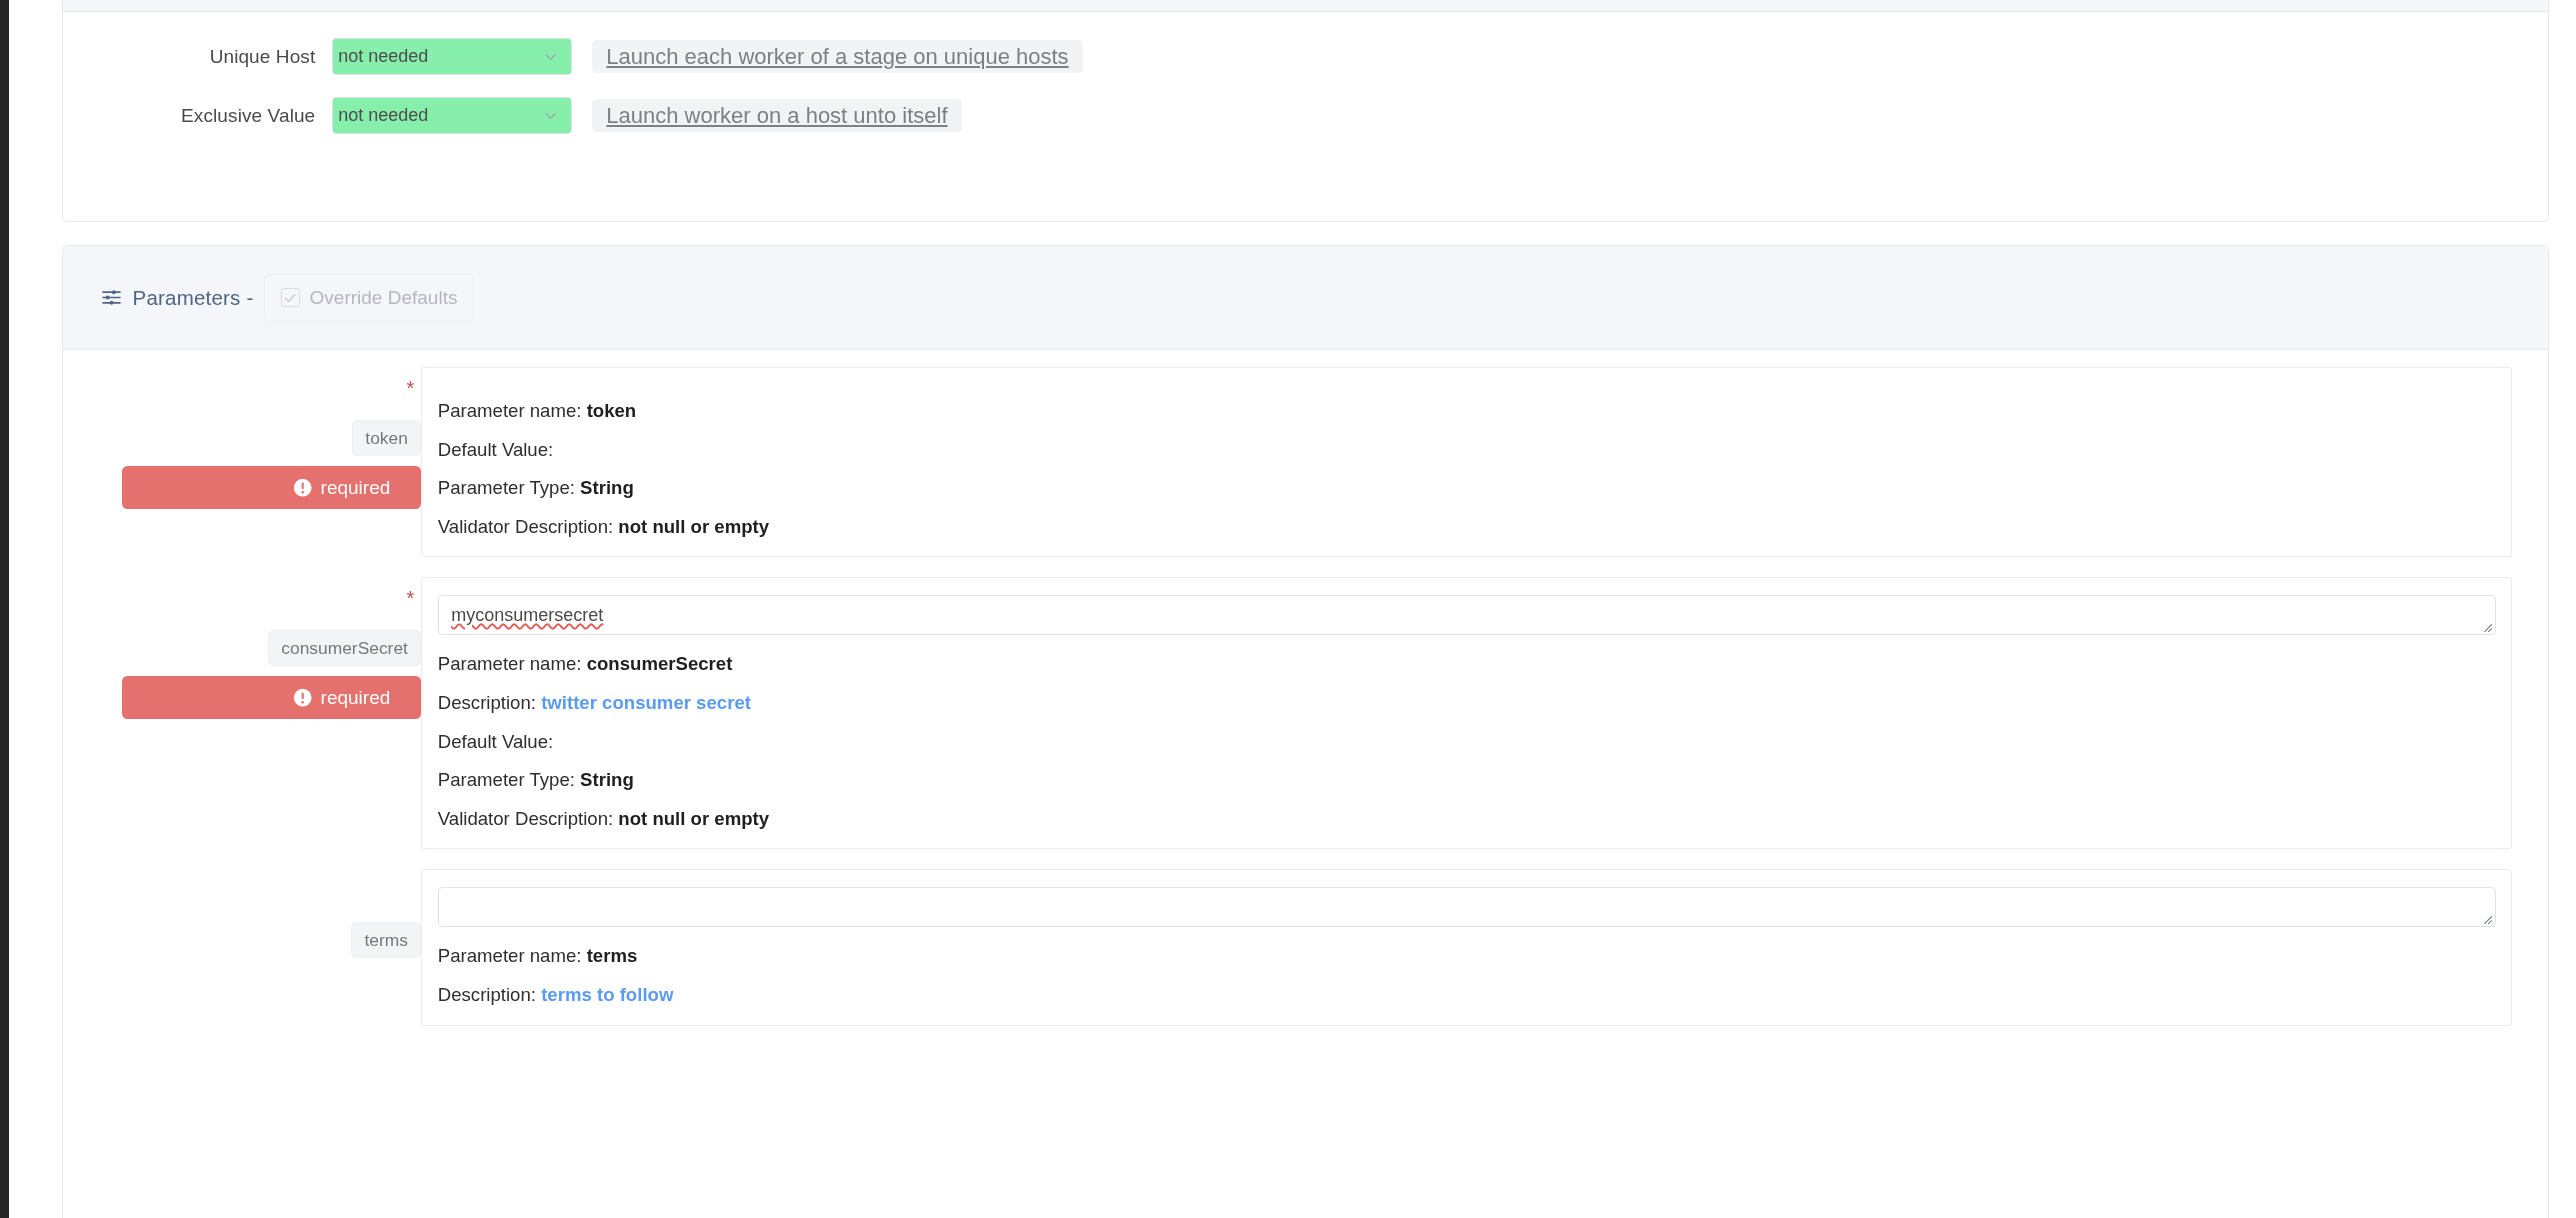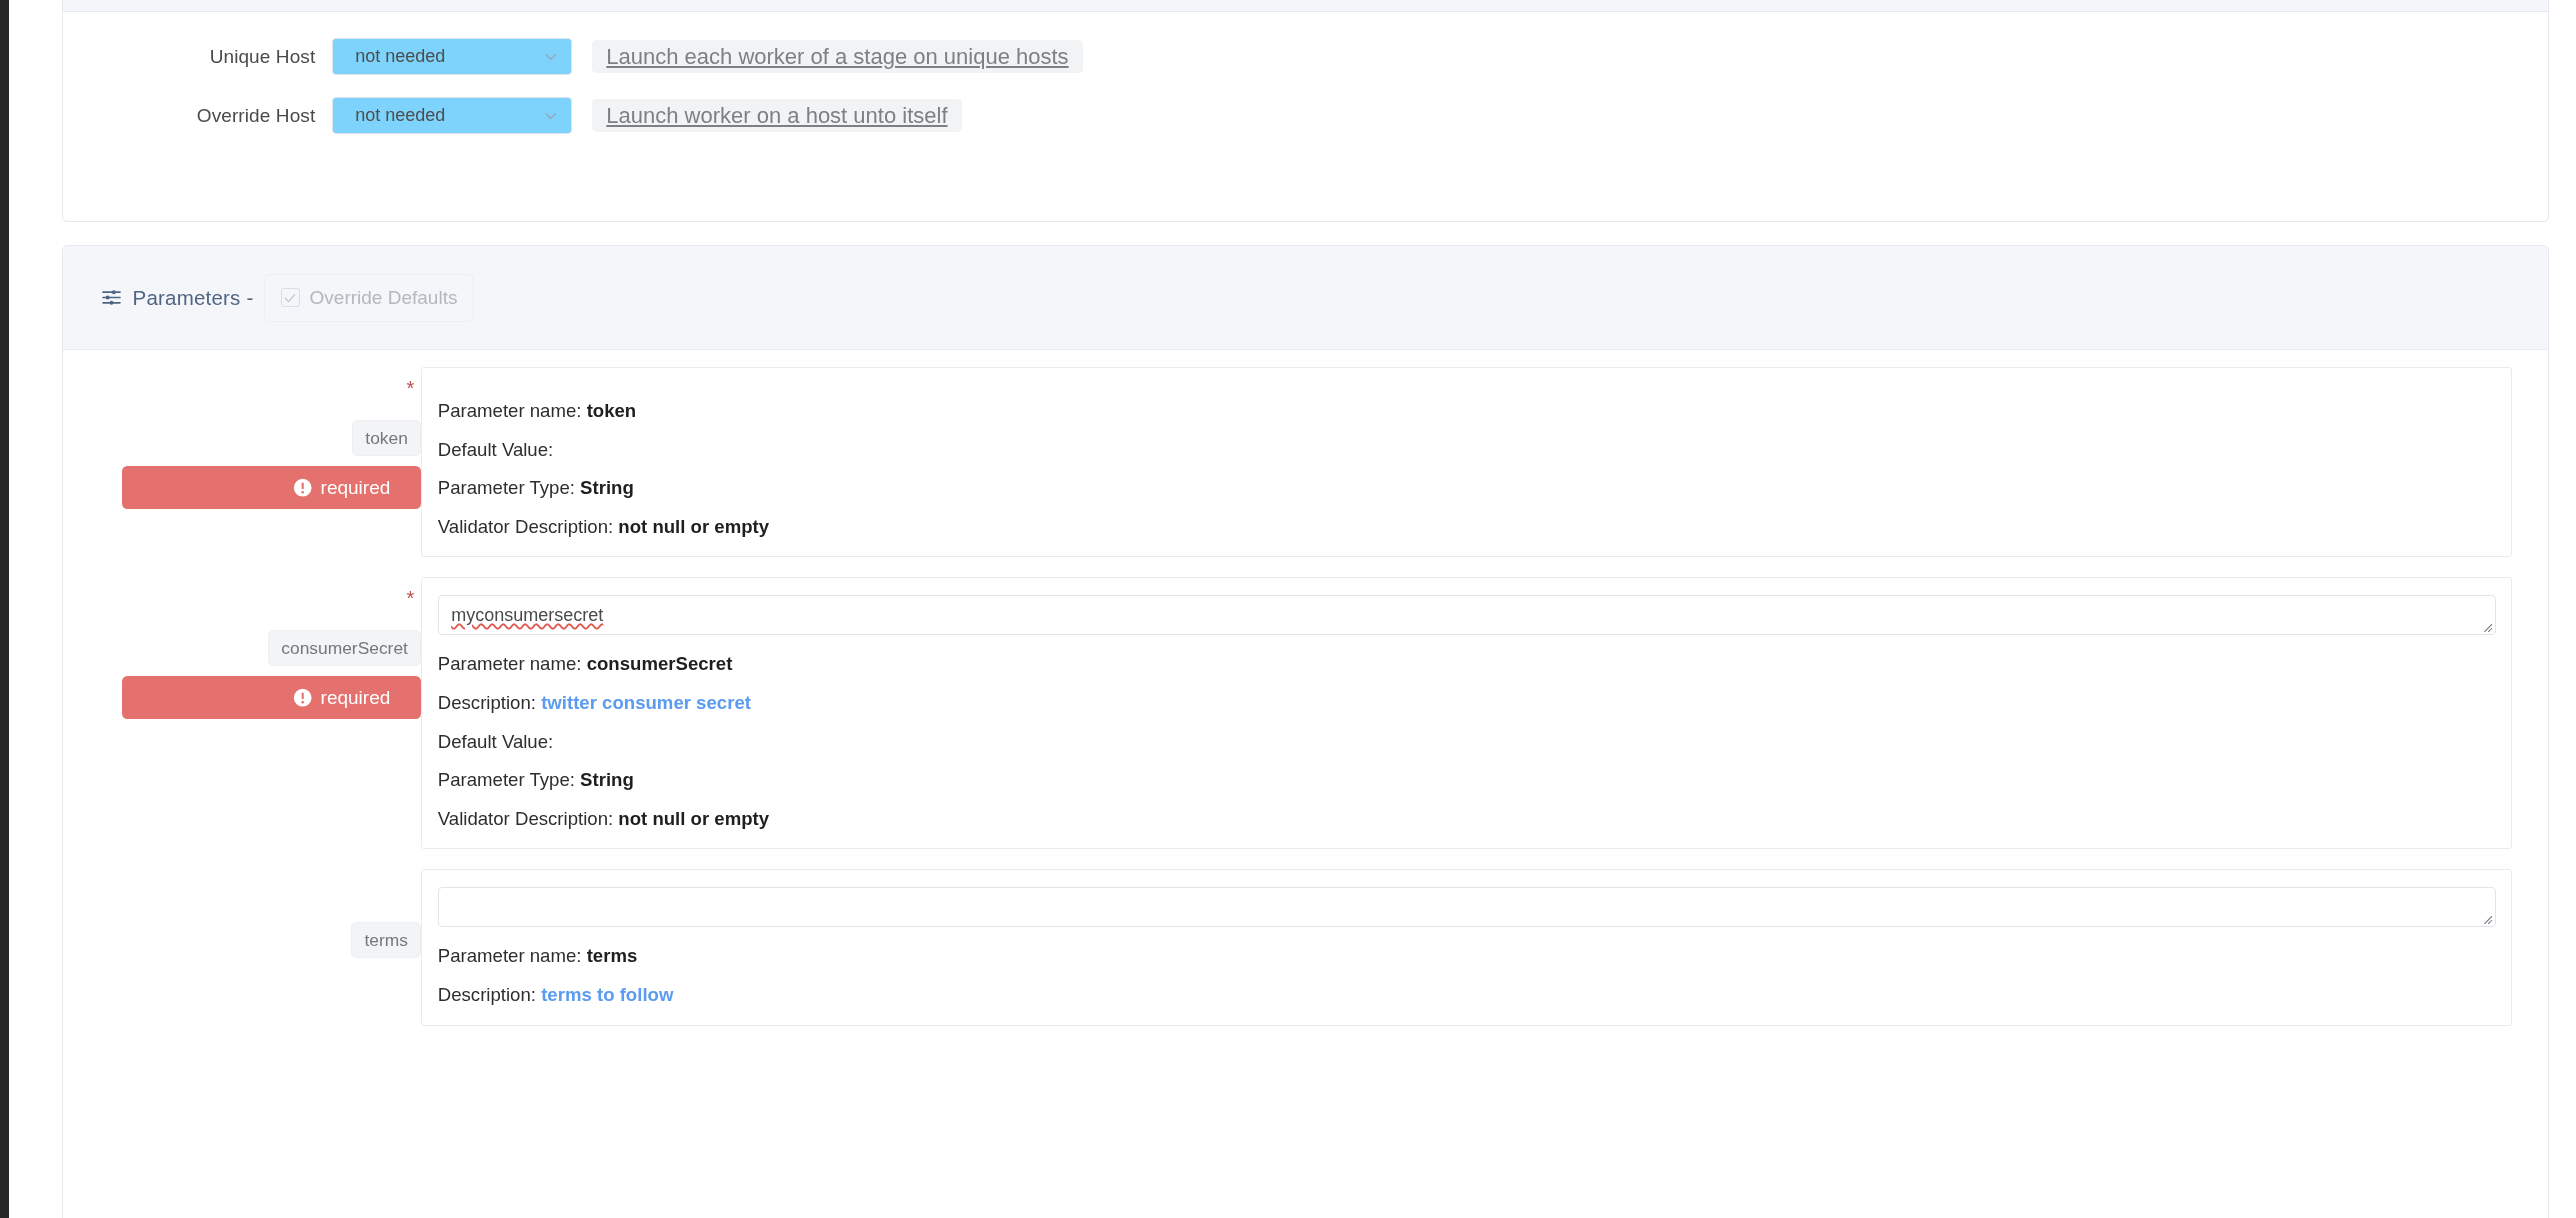--- a/index.html
+++ b/index.html
@@ -53,23 +53,23 @@
     padding-right: 17px;
     font-size: 19px;
     color: #4a4a4a;
     letter-spacing: 0.1px;
   }
   .select-box {
     position: relative;
     width: 240px; height: 37px;
     border: 0.8px solid #dfe3ea;
     border-radius: 4.6px;
-    background: #7dd3fc;
+    background: #86efac;
     display: flex; align-items: center;
-    padding: 0 22px;
+    padding: 0 5px;
   }
   .select-value {
     font-size: 18px;
     color: #4d4d4d;
   }
   .chevron-down {
     position: absolute; right: 12.4px; top: 50%;
     transform: translateY(-50%);
     width: 15.5px; height: 15.5px;
   }
@@ -258,21 +258,21 @@
           <span class="chevron-down">
             <svg viewBox="0 0 20 20" fill="none" stroke="#9aa1ad" stroke-width="1.6" stroke-linecap="round" stroke-linejoin="round">
               <path d="M4 7 L10 13 L16 7"></path>
             </svg>
           </span>
         </div>
         <div class="hint-pill">Launch each worker of a stage on unique hosts</div>
       </div>
 
       <div class="form-row">
-        <div class="form-label">Override Host</div>
+        <div class="form-label">Exclusive Value</div>
         <div class="select-box">
           <span class="select-value">not needed</span>
           <span class="chevron-down">
             <svg viewBox="0 0 20 20" fill="none" stroke="#9aa1ad" stroke-width="1.6" stroke-linecap="round" stroke-linejoin="round">
               <path d="M4 7 L10 13 L16 7"></path>
             </svg>
           </span>
         </div>
         <div class="hint-pill">Launch worker on a host unto itself</div>
       </div>

